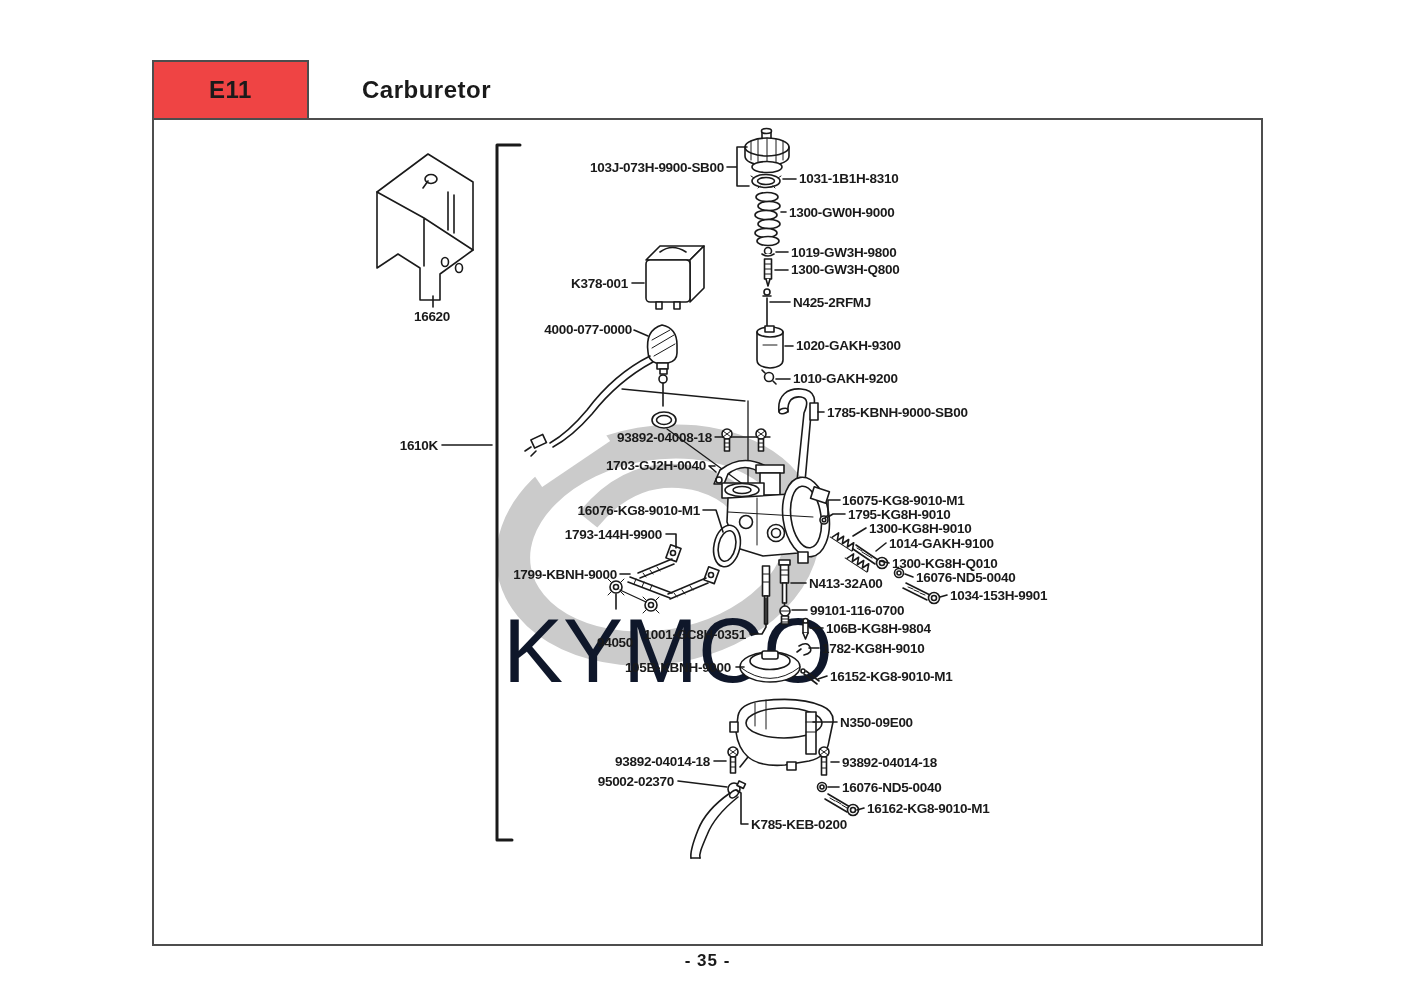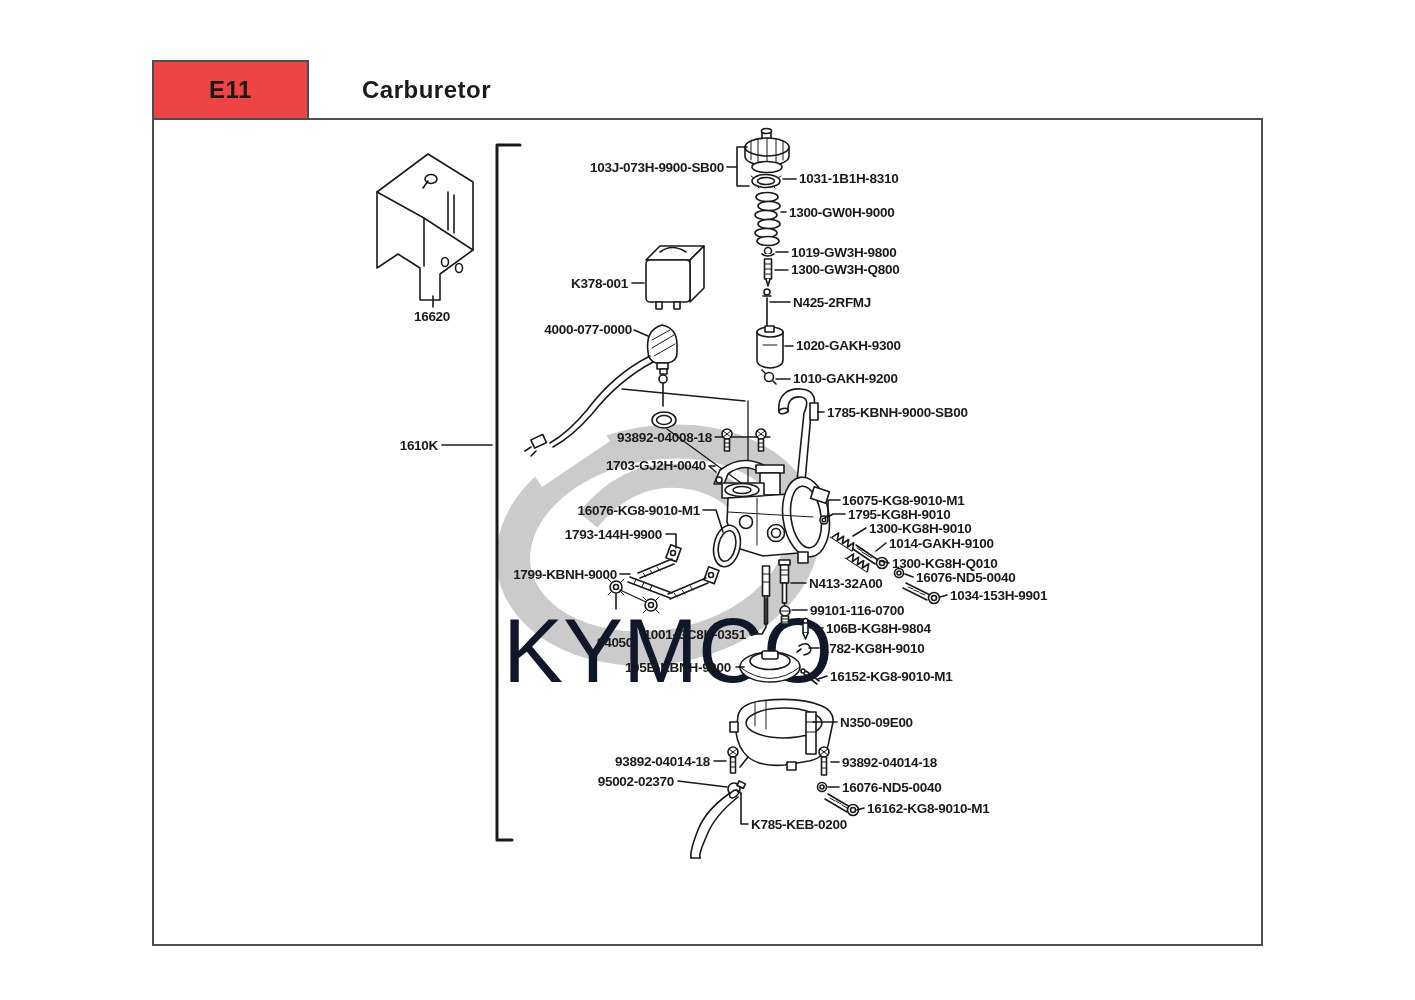--- a/index.html
+++ b/index.html
@@ -44,20 +44,21 @@
       <ellipse cx="658" cy="545" rx="146" ry="102" stroke-width="34" transform="rotate(-10 658 545)"></ellipse>
       <path d="M588,520 Q635,462 702,480 Q748,494 752,532" stroke-width="24"></path>
     </g>
     <line x1="536" y1="478" x2="604" y2="432" stroke="#ffffff" stroke-width="22"></line>
   </svg>
   <div class="wm-text">KYMCO</div>
 
   <div class="frame"></div>
   <div class="code-box">E11</div>
   <div class="title-text">Carburetor</div>
+  <div class="pageno">- 35 -</div>
 
   <svg class="art" width="1415" height="1000" viewBox="0 0 1415 1000" stroke="#1a1a1a" fill="none" stroke-width="1.6" stroke-linejoin="round" stroke-linecap="round">
 
     <path d="M520,145 H497 V840 H512" stroke-width="3"></path>
 
     <g fill="#ffffff">
       <path d="M377,192 L428,154 L473,182 L473,250 L440,274 L440,300 L420,300 L420,268 L398,254 L377,268 Z"></path>
       <path d="M377,192 L424,218 L473,250 M424,218 L424,266" fill="none"></path>
       <ellipse cx="431" cy="179" rx="6" ry="4.5"></ellipse>
       <path d="M423,188 L428,181" fill="none"></path>

